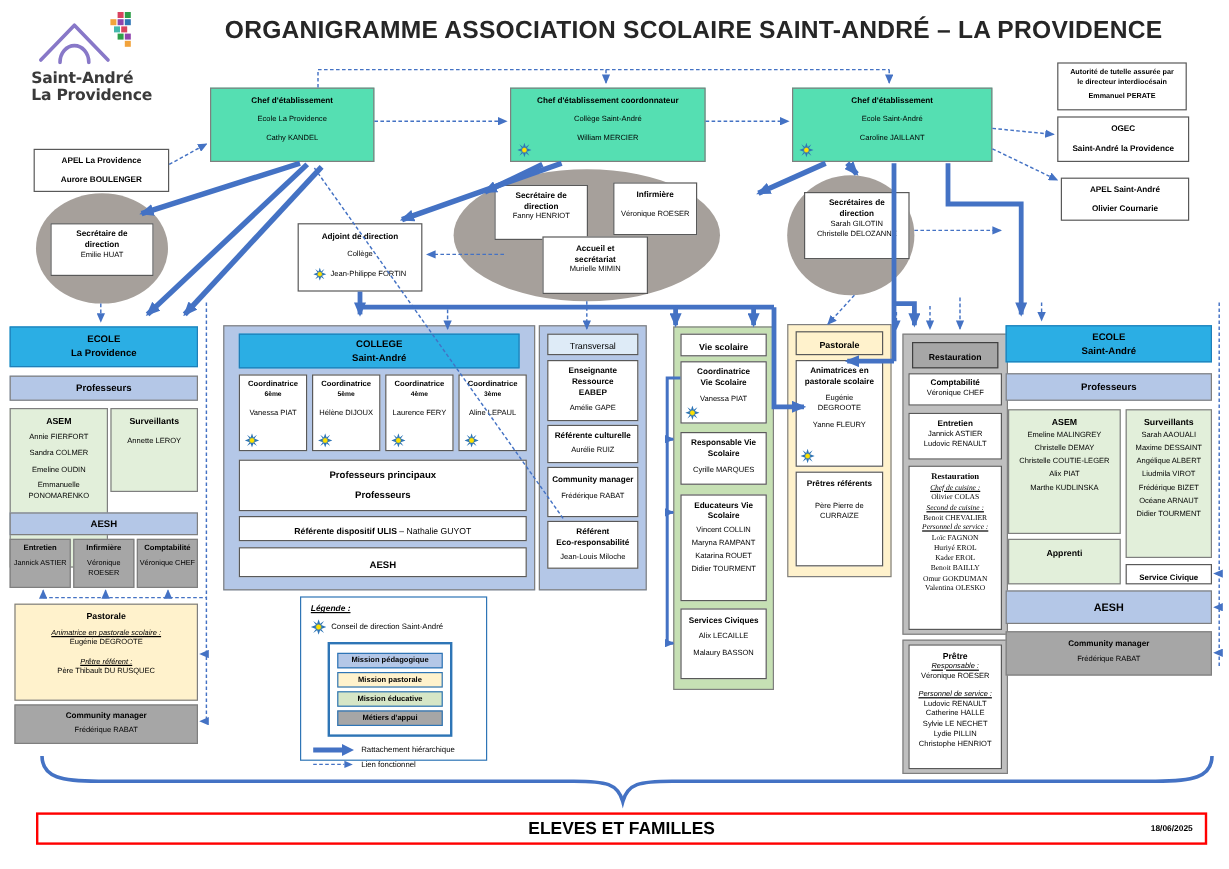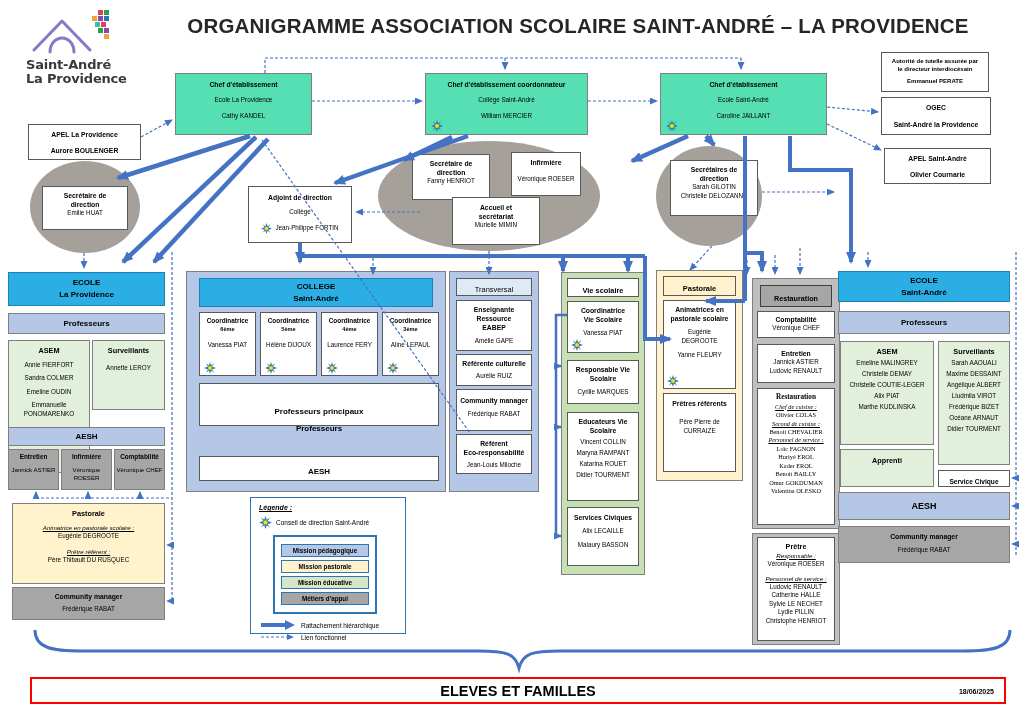--- a/index.html
+++ b/index.html
@@ -9,21 +9,21 @@
   .bx{position:absolute;box-sizing:border-box;background:#fff;border:1px solid #595959;text-align:center;}
   .panel{position:absolute;box-sizing:border-box;border:1px solid #7F7F7F;}
   .ell{position:absolute;background:#A6A09B;border-radius:50%;}
   .hdr-cyan{background:#2BAEE4;border:1px solid #1F7FB8;font-weight:bold;font-size:8px;line-height:1.45;display:flex;flex-direction:column;justify-content:center;text-align:center;}
   .bar{background:#B4C7E7;border:1px solid #7F7F7F;font-weight:bold;font-size:8px;display:flex;align-items:center;justify-content:center;}
   .mint{background:#55DFB2;border:1px solid #7F7F7F;}
   .gbx{background:#E2EFDA;border:1px solid #7F7F7F;}
   .kbx{background:#A6A6A6;border:1px solid #7F7F7F;}
   .ybx{background:#FFF2CC;border:1px solid #7F7F7F;}
   .ttl{font-weight:bold;font-size:6.8px;line-height:1.35;display:block;}
-  .ttl8{font-weight:bold;font-size:8px;line-height:1.4;display:block;margin-top:16px;}
+  .ttl8{font-weight:bold;font-size:8px;line-height:1.4;display:block;}
   .nm{font-size:6.3px;line-height:1.35;display:block;}
   .lbl{font-size:6.2px;font-style:italic;text-decoration:underline;display:block;line-height:1.35;}
   .grade{font-weight:bold;font-size:5.6px;display:block;line-height:1.2;}
   .lst div{margin:2.5px 0;}
   .lst-sp div{margin:5px 0;}
   .sun{position:absolute;width:12px;height:12px;}
   .sun-inline{display:inline-block;width:11px;height:11px;vertical-align:middle;margin-right:3px;}
   .title{position:absolute;left:140px;right:8px;top:14px;text-align:center;font-size:20.5px;font-weight:bold;color:#262626;letter-spacing:0.2px;}
   .logo-text{font-family:"DejaVu Sans",sans-serif;font-weight:bold;color:#3A3A3A;font-size:13px;line-height:1.05;letter-spacing:-0.2px;}
   .banner{position:absolute;box-sizing:border-box;border:2px solid #FF0000;display:flex;align-items:center;justify-content:center;font-weight:bold;font-size:14.5px;}
@@ -225,20 +225,23 @@
     <span class="grade">3ème</span>
     <span class="nm" style="margin-top:9px;">Aline LEPAUL</span>
     <span class="sun sun-icon" style="left:4px;bottom:3px;"><svg viewBox="0 0 24 24" width="100%" height="100%">
           <path fill="#2E75B6" d="M12 0l2.3 7 6.1-4.4L16 9l7.9 3-7.9 3 4.4 6.4L14.3 17 12 24l-2.3-7-6.1 4.4L8 15 .1 12 8 9 3.6 2.6 9.7 7z"></path>
           <circle cx="12" cy="12" r="4.3" fill="#FFE100" stroke="#2E75B6" stroke-width="0.7"></circle>
         </svg></span>
   </div>
   <div class="bx" style="left:199px;top:383px;width:240px;height:43px;padding-top:6px;">
     <span class="ttl8">Professeurs principaux</span>
     <span class="ttl8" style="margin-top:6px;">Professeurs</span>
+  </div>
+  <div class="bx" style="left:199px;top:430px;width:240px;height:21px;line-height:19px;">
+    <span style="font-size:7.2px;font-weight:bold;">Référente dispositif ULIS</span><span style="font-size:7.2px;"> – Nathalie GUYOT</span>
   </div>
   <div class="bx" style="left:199px;top:456px;width:240px;height:25px;line-height:23px;">
     <span class="ttl8" style="display:inline;">AESH</span>
   </div>
 
   <div class="panel" style="left:449px;top:271px;width:90px;height:221px;background:#B4C7E7;"></div>
   <div class="bx" style="left:456px;top:278px;width:76px;height:18px;line-height:16px;background:#DEEBF7;">
     <span style="font-size:7.4px;font-weight:normal;">Transversal</span>
   </div>
   <div class="bx" style="left:456px;top:300px;width:76px;height:51px;padding-top:4px;">

